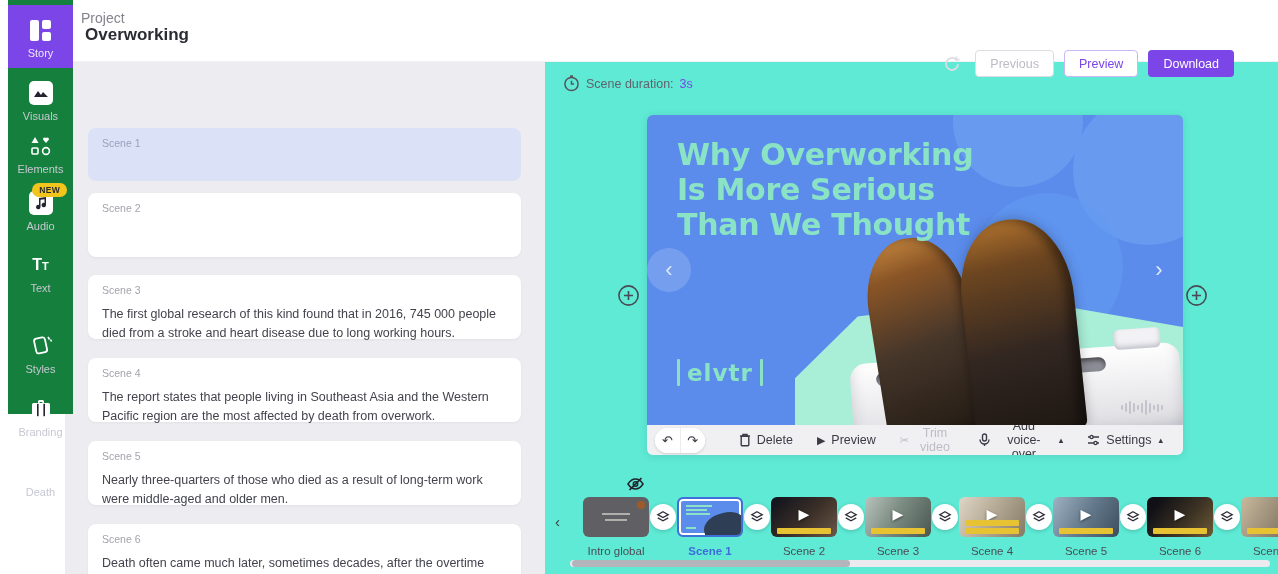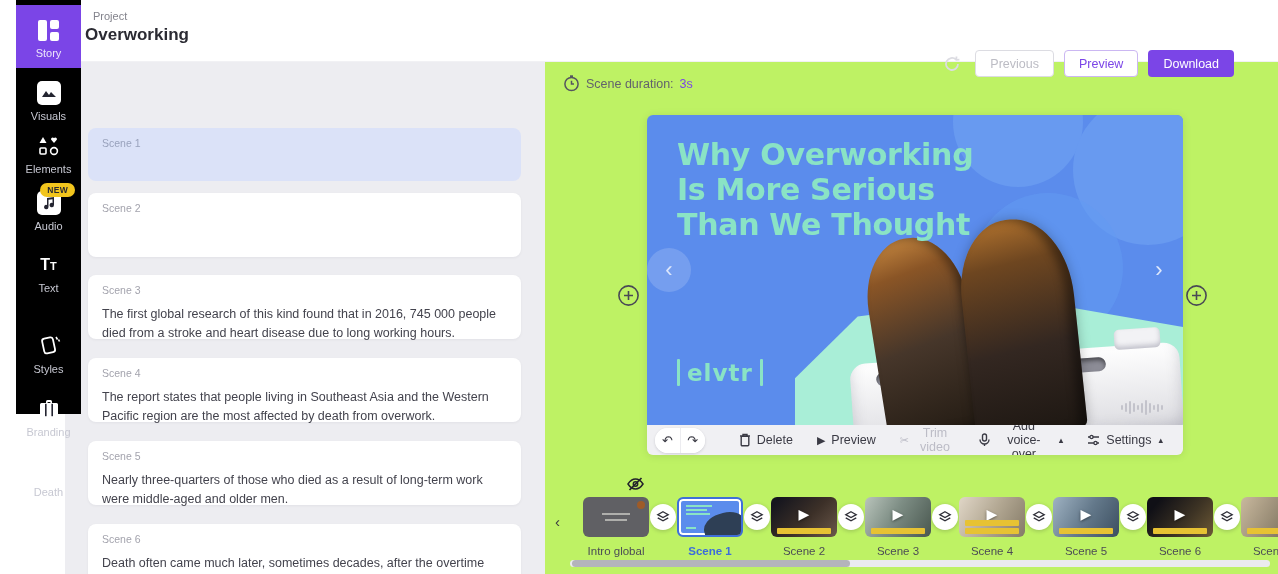--- a/index.html
+++ b/index.html
@@ -1,37 +1,37 @@
 <!DOCTYPE html>
 <html><head>
 <meta charset="utf-8">
 <style>
   * { margin:0; padding:0; box-sizing:border-box; }
   html,body { width:1278px; height:574px; overflow:hidden; background:#fff;
     font-family:"Liberation Sans", sans-serif; }
   .app { position:relative; width:1278px; height:574px; }
 
   
-  .rail { position:absolute; left:16px; top:0; width:65px; height:414px; background:#000000; z-index:5; }
+  .rail { position:absolute; left:8px; top:0; width:65px; height:414px; background:#15803d; z-index:5; }
   .rail-item { position:absolute; left:0; width:65px; text-align:center; color:#c7c8d2; font-size:11px; cursor:pointer; }
   .rail-item .ric { display:flex; align-items:center; justify-content:center; height:26px; margin-bottom:4px; }
   .rail-story { top:5px; height:63px; background:#7b45e7; color:#ece5fb; padding-top:12px; }
   .story-glyph { display:inline-flex; gap:3px; }
   .story-glyph .bar { width:9px; height:21px; background:#fff; border-radius:2px; }
   .story-glyph .sq { display:flex; flex-direction:column; gap:3px; }
   .story-glyph .sq i { width:9px; height:9px; background:#fff; border-radius:2px; }
   .white-tile { width:24px; height:24px; background:#fff; border-radius:5px; display:flex; align-items:center; justify-content:center; }
   .badge-new { position:absolute; top:-7px; right:6px; background:#f2c51d; color:#2a2a30;
     font-size:8.5px; font-weight:bold; padding:2px 7px; border-radius:8px; letter-spacing:.3px; }
   .tt-glyph { color:#fff; font-weight:bold; font-size:16px; letter-spacing:0; }
   .tt-glyph small { font-size:11px; font-weight:bold; }
 
   
   .header { position:absolute; left:65px; top:0; width:1213px; height:62px; background:#fff; border-bottom:1px solid #f1f1f4; z-index:4; }
-  .eyebrow { position:absolute; left:28px; top:10px; font-size:11px; color:#83838c;text-align:right; }
+  .eyebrow { position:absolute; left:16px; top:10px; font-size:14px; color:#83838c;text-align:right; }
   .proj-title { position:absolute; left:20px; top:25px; font-size:17px; font-weight:bold; color:#2b2b33; }
   .hdr-right { position:absolute; right:44px; top:18px; display:flex; align-items:center; gap:10px;margin-top:32px; }
   .btn { height:27px; border-radius:4px; font-size:12.5px; display:inline-flex; align-items:center; justify-content:center; padding:0 14px; cursor:pointer; font-family:inherit; border:1px solid transparent; background:#fff; }
   .btn-ghost { border-color:#dcdce2; color:#bcbcc4; }
   .btn-outline { border-color:#cbb7f2; color:#7b45e7; }
   .btn-primary { background:#7b45e7; color:#fff; }
   .refresh { color:#dcdce2; margin-right:4px; }
 
   
   .panel { position:absolute; left:65px; top:62px; width:480px; height:512px; background:#ededf1; overflow:hidden; }
@@ -41,21 +41,21 @@
   .search input::placeholder { color:#9a9aa3; }
   .search .navchev { color:#e4e4e9; font-size:12px; letter-spacing:2px; }
   .card { position:absolute; left:23px; width:433px; background:#fff; border-radius:8px;
     box-shadow:0 1px 3px rgba(20,20,40,.05); padding:9px 14px; cursor:pointer; }
   .card .slabel { font-size:10.5px; color:#a3a3ad; margin-bottom:9px; }
   .card .stext { font-size:12.5px; color:#43434d; line-height:1.5; }
   .card-sel { background:#dbe2f8; box-shadow:none; }
   .card-sel .slabel { color:#99a2bc; }
 
   
-  .stage { position:absolute; left:545px; top:62px; width:733px; height:512px; background:#bef264; overflow:hidden;padding-left:44px; }
+  .stage { position:absolute; left:545px; top:62px; width:733px; height:512px; background:#5eead4; overflow:hidden;padding-left:44px; }
   .dur { position:absolute; top:13px; display:flex; align-items:center; gap:6px; font-size:12.5px; color:#62626c; }
   .dur-left { left:18px; } .dur-right { right:10px; }
   .dur .val { color:#7b45e7; }
 
   .stage-card { position:absolute; left:102px; top:53px; width:536px; height:340px; border-radius:6px; overflow:hidden;
     box-shadow:0 1px 8px rgba(20,20,40,.10); }
   .video { position:relative; width:536px; height:310px; background:#5b8cec; overflow:hidden; }
   .deco { position:absolute; border-radius:50%; background:#689af0; }
   .d1 { width:130px; height:130px; right:100px; top:-58px; }
   .d2 { width:150px; height:150px; right:-40px; top:-20px; }

